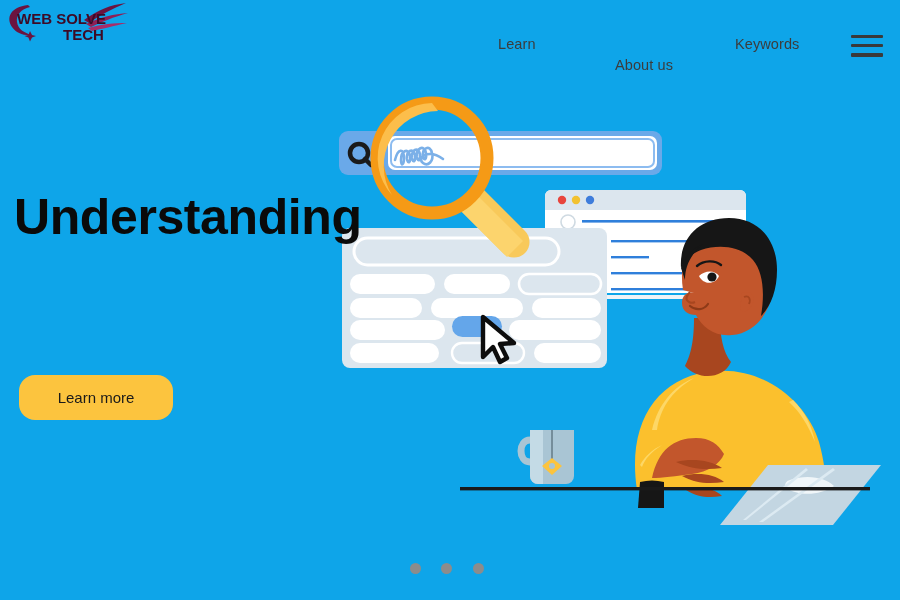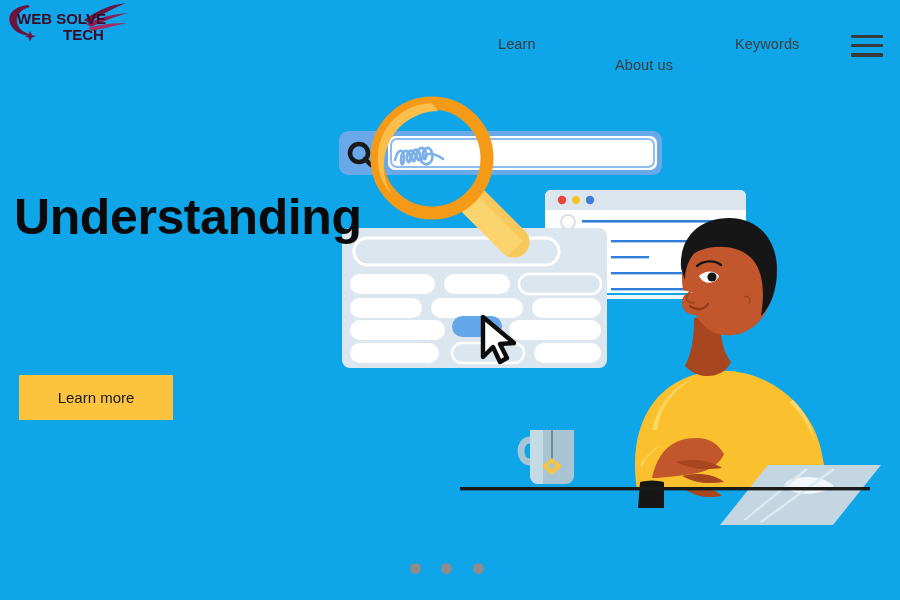--- a/index.html
+++ b/index.html
@@ -45,21 +45,21 @@
 
   
   .hero-copy { position: absolute; left: 14px; top: 176px; width: 340px; }
   .hero-title {
     font-size: 50px; line-height: 1.66; font-weight: bold;
     color: #0a0a0a; letter-spacing: -0.4px;
   }
   .hero-title span { display:block; }
   .btn-learn {
     position: absolute; left: 19px; top: 375px;
-    width: 154px; height: 45px; border: none; border-radius: 1px;
+    width: 154px; height: 45px; border: none; border-radius: 16px;
     background: #fcc43e; color: #1a1a1a;
     font-family: "Liberation Sans", sans-serif;
     font-size: 15px; cursor: pointer;
   }
 
   
   .illus { position: absolute; left: 0; top: 0; width: 900px; height: 530px; }
   .illus svg { display:block; }
 
   

